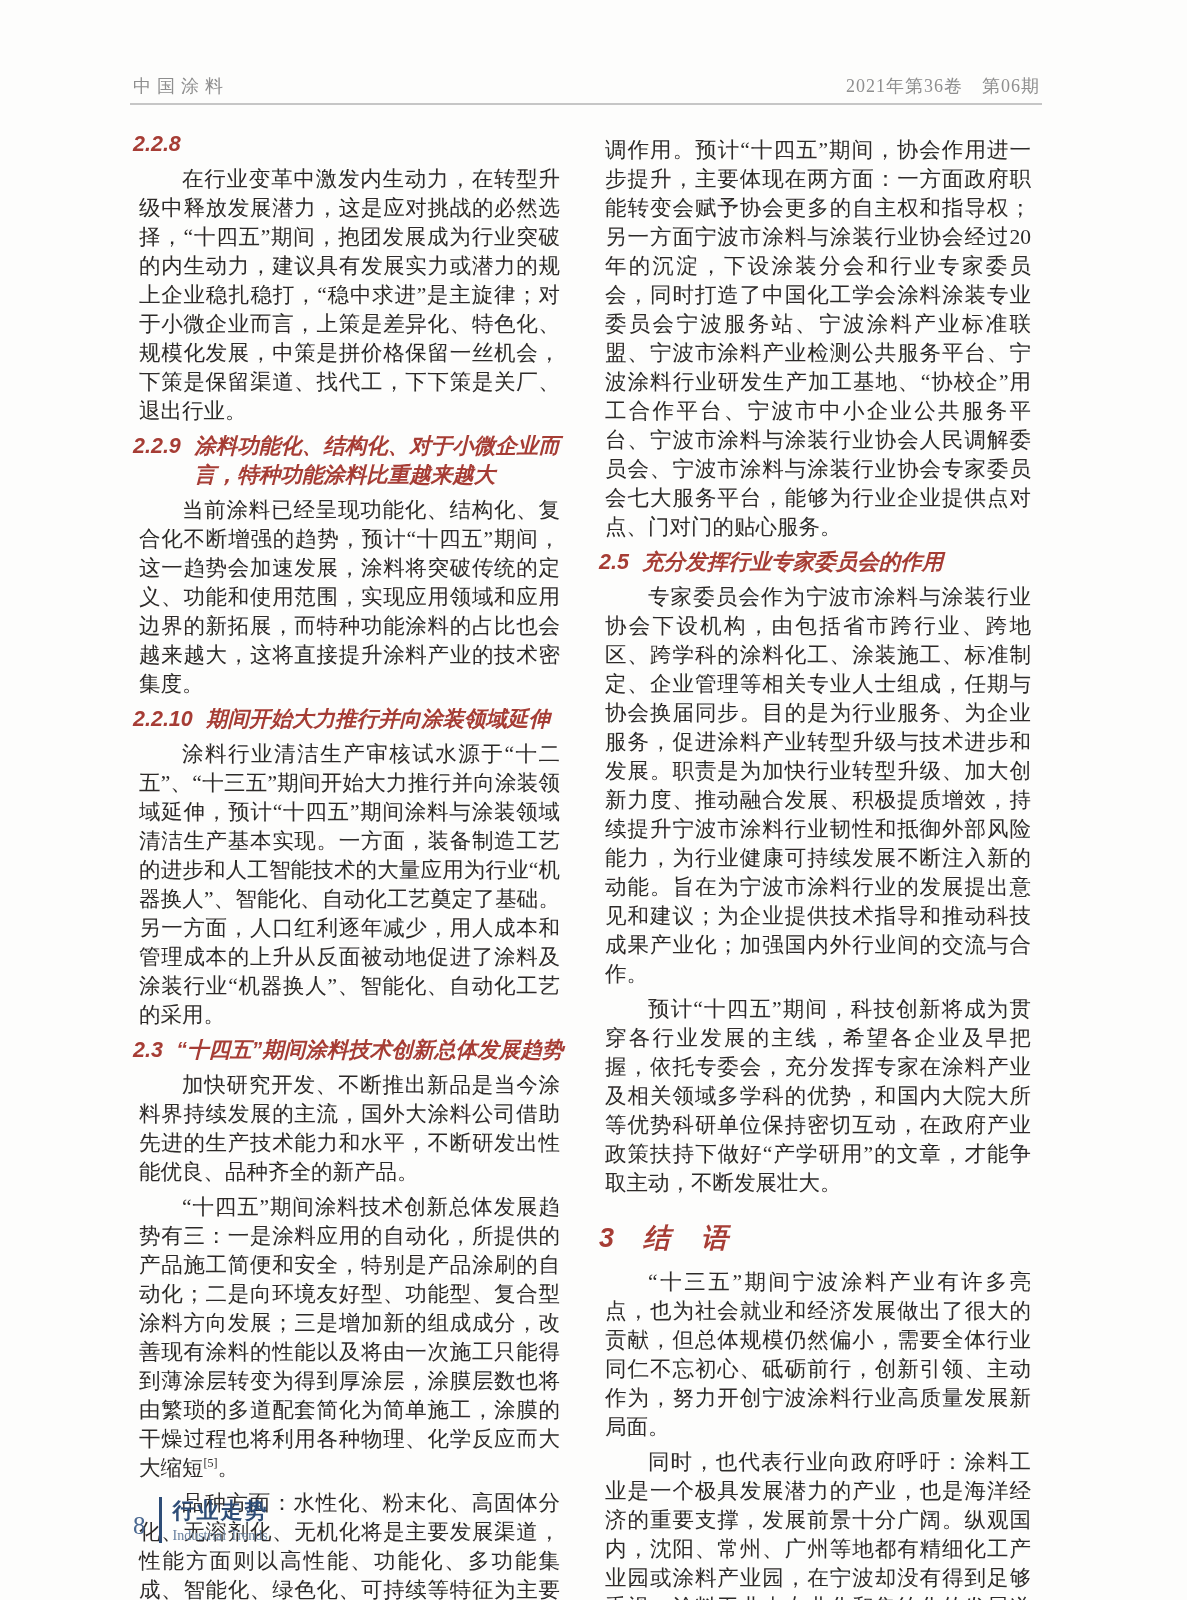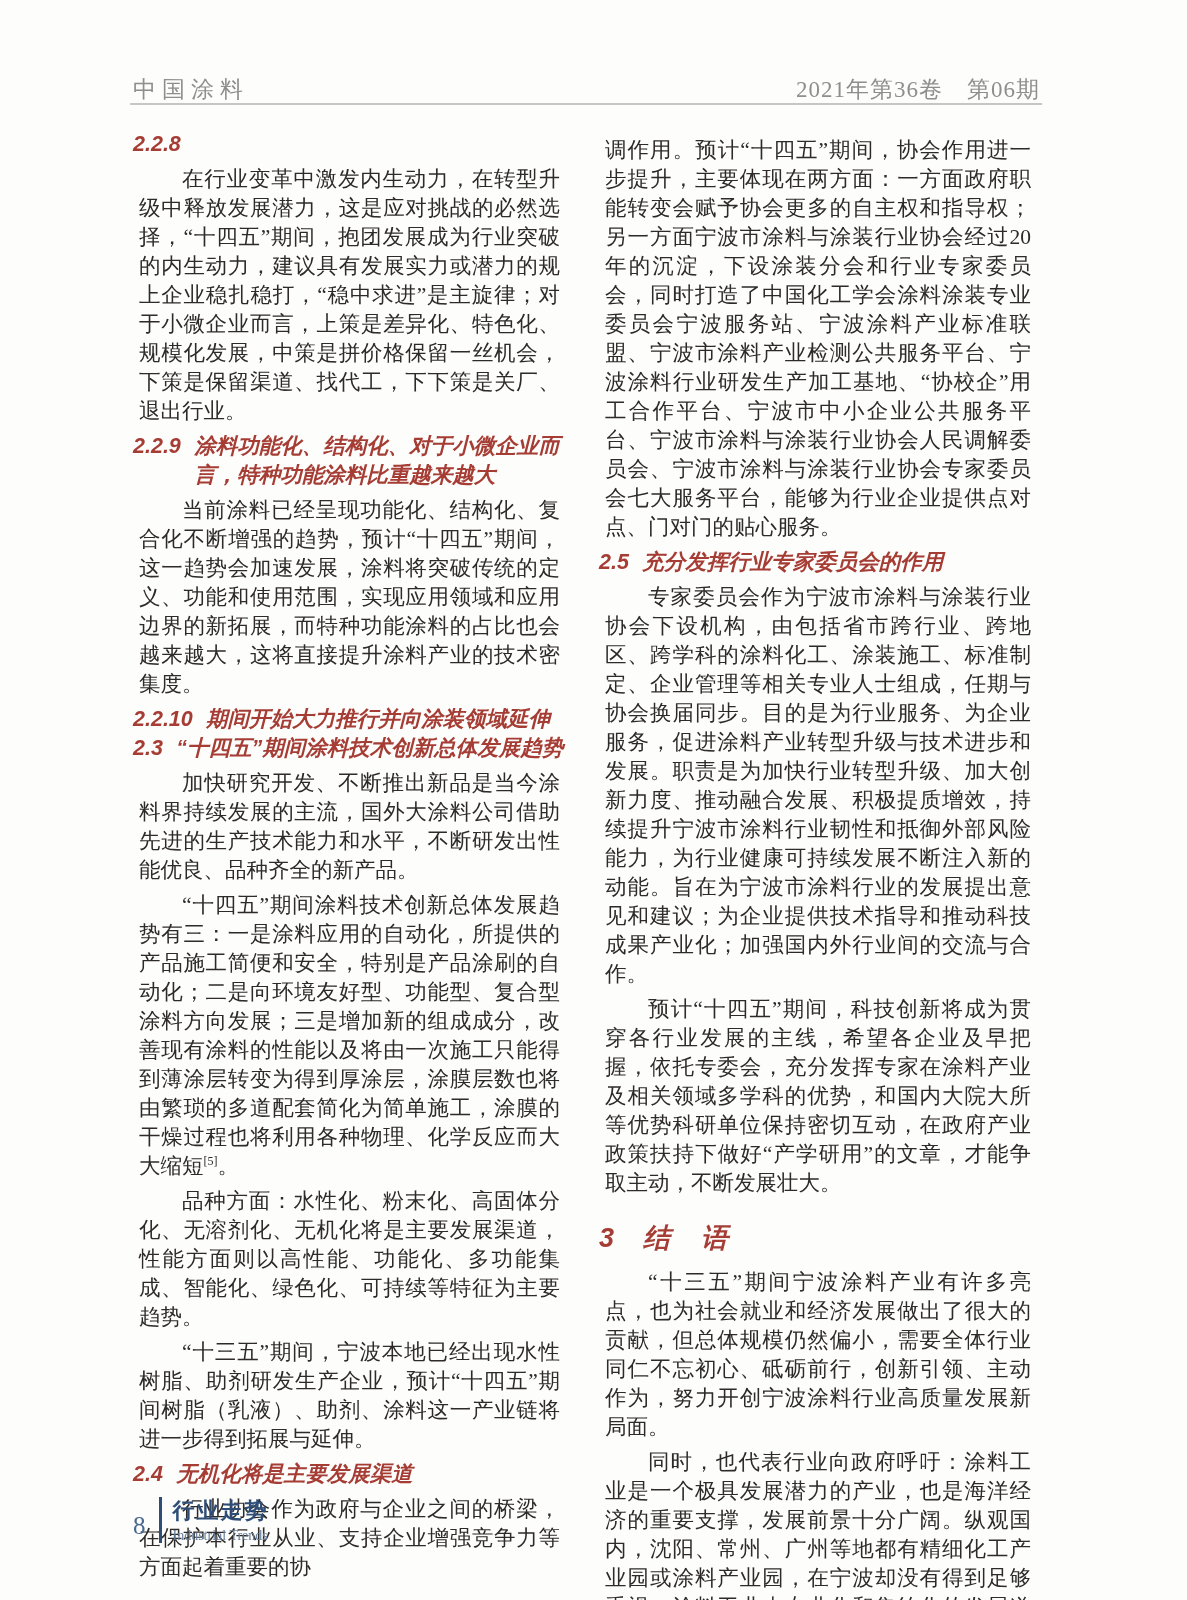--- a/index.html
+++ b/index.html
@@ -6,21 +6,21 @@
   body{
     width:1187px;height:1600px;position:relative;
     background:#fdfdfc;color:#2d2a28;
     font-family:"Liberation Serif","DejaVu Serif",serif;
     overflow:hidden;
   }
   
   .page-header{
     position:absolute;left:133px;top:74px;width:907px;
     display:flex;justify-content:space-between;align-items:flex-end;
-    color:var(--hdr-gray,#8e8e8e);font-size:23px;
+    color:var(--hdr-gray,#8e8e8e);font-size:18px;
   }
   .journal{letter-spacing:6px;}
   .issue{letter-spacing:1px;}
   .header-rule{
     position:absolute;left:130px;top:103px;width:912px;height:2px;
     background:#c6c6c6;
   }
   
   .col{
     position:absolute;top:130px;
@@ -73,20 +73,21 @@
       <p class="para">在行业变革中激发内生动力，在转型升级中释放发展潜力，这是应对挑战的必然选择，“十四五”期间，抱团发展成为行业突破的内生动力，建议具有发展实力或潜力的规上企业稳扎稳打，“稳中求进”是主旋律；对于小微企业而言，上策是差异化、特色化、规模化发展，中策是拼价格保留一丝机会，下策是保留渠道、找代工，下下策是关厂、退出行业。</p>
       <div class="heading">
         <span class="num">2.2.9</span>
         <span class="title">涂料功能化、结构化、对于小微企业而言，特种功能涂料比重越来越大</span>
       </div>
       <p class="para">当前涂料已经呈现功能化、结构化、复合化不断增强的趋势，预计“十四五”期间，这一趋势会加速发展，涂料将突破传统的定义、功能和使用范围，实现应用领域和应用边界的新拓展，而特种功能涂料的占比也会越来越大，这将直接提升涂料产业的技术密集度。</p>
       <div class="heading">
         <span class="num">2.2.10</span>
         <span class="title">期间开始大力推行并向涂装领域延伸</span>
       </div>
+      <p class="para">涂料行业清洁生产审核试水源于“十二五”、“十三五”期间开始大力推行并向涂装领域延伸，预计“十四五”期间涂料与涂装领域清洁生产基本实现。一方面，装备制造工艺的进步和人工智能技术的大量应用为行业“机器换人”、智能化、自动化工艺奠定了基础。另一方面，人口红利逐年减少，用人成本和管理成本的上升从反面被动地促进了涂料及涂装行业“机器换人”、智能化、自动化工艺的采用。</p>
       <div class="heading">
         <span class="num">2.3</span>
         <span class="title">“十四五”期间涂料技术创新总体发展趋势</span>
       </div>
       <p class="para">加快研究开发、不断推出新品是当今涂料界持续发展的主流，国外大涂料公司借助先进的生产技术能力和水平，不断研发出性能优良、品种齐全的新产品。</p>
       <p class="para">“十四五”期间涂料技术创新总体发展趋势有三：一是涂料应用的自动化，所提供的产品施工简便和安全，特别是产品涂刷的自动化；二是向环境友好型、功能型、复合型涂料方向发展；三是增加新的组成成分，改善现有涂料的性能以及将由一次施工只能得到薄涂层转变为得到厚涂层，涂膜层数也将由繁琐的多道配套简化为简单施工，涂膜的干燥过程也将利用各种物理、化学反应而大大缩短<sup>[5]</sup>。</p>
       <p class="para">品种方面：水性化、粉末化、高固体分化、无溶剂化、无机化将是主要发展渠道，性能方面则以高性能、功能化、多功能集成、智能化、绿色化、可持续等特征为主要趋势。</p>
       <p class="para">“十三五”期间，宁波本地已经出现水性树脂、助剂研发生产企业，预计“十四五”期间树脂（乳液）、助剂、涂料这一产业链将进一步得到拓展与延伸。</p>
       <div class="heading">
         <span class="num">2.4</span>

